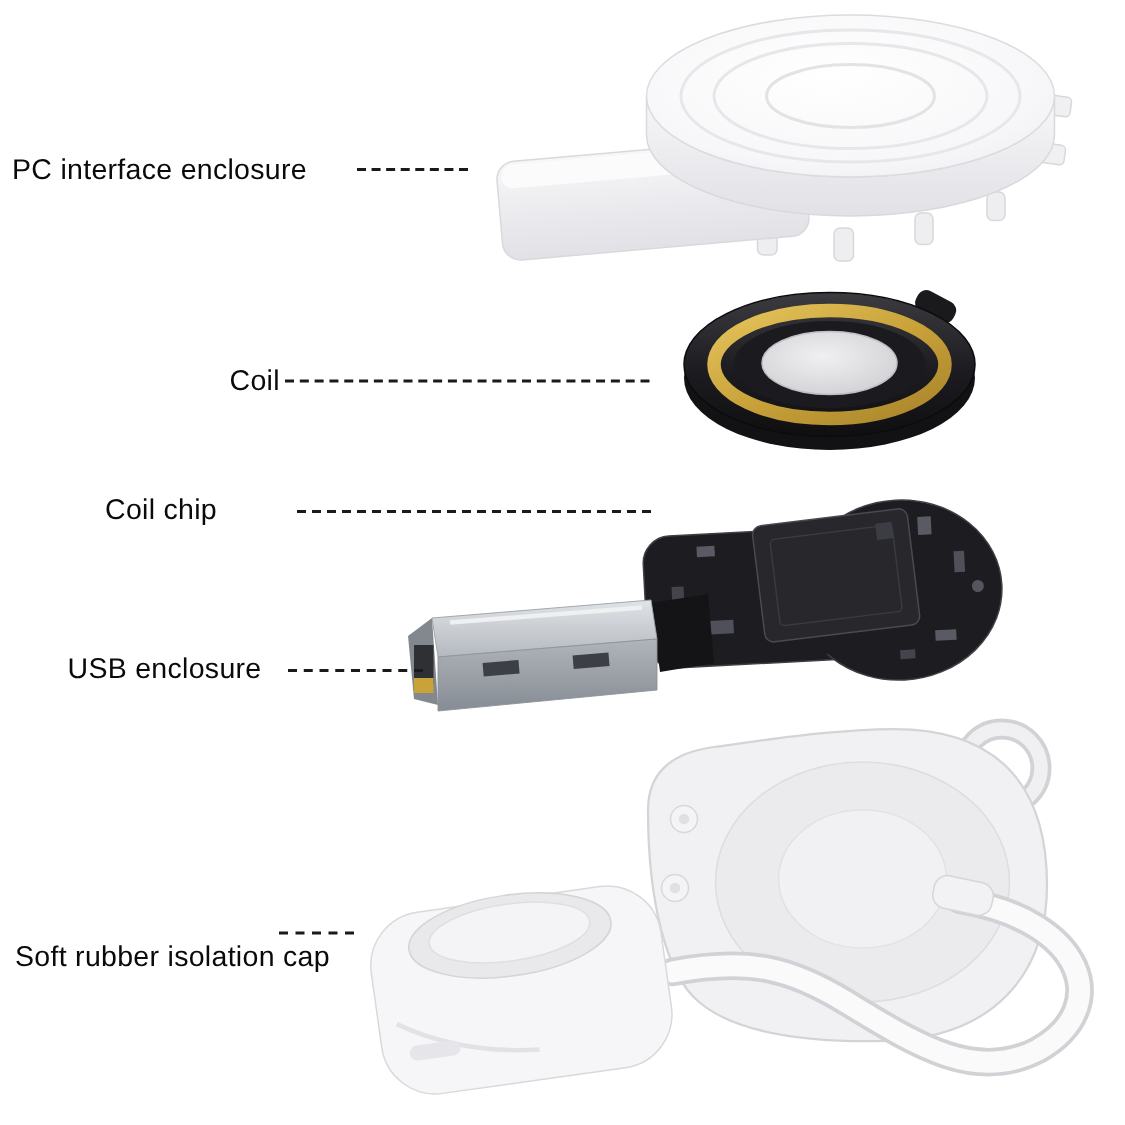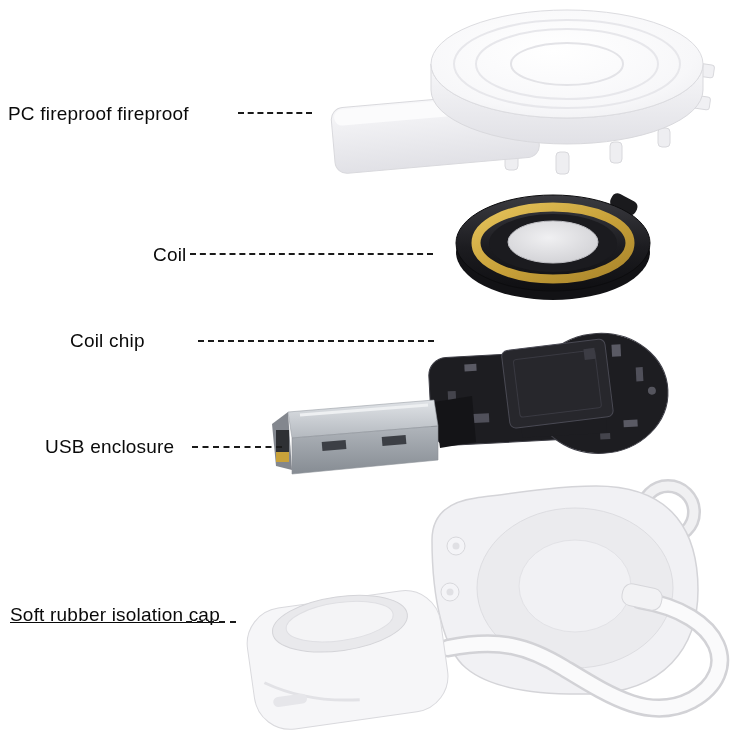--- a/index.html
+++ b/index.html
@@ -141,37 +141,37 @@
         <rect x="250" y="600" width="195" height="122" rx="36" fill="#f6f6f8" stroke="#d9d9dd"></rect>
         <ellipse cx="345" cy="624" rx="68" ry="27" fill="#e9e9ec" stroke="#d4d4d8"></ellipse>
         <ellipse cx="345" cy="622" rx="54" ry="19" fill="#f4f4f6" stroke="#dfdfe3"></ellipse>
         <path d="M262,672 q40,26 92,30" fill="none" stroke="#e2e2e6" stroke-width="3"></path>
         <rect x="268" y="688" width="34" height="10" rx="5" fill="#e6e6ea"></rect>
       </g>
     </g>
   </svg>
 
   <div class="label" style="left:8px; top:103px;">
-    <span>PC fireproof fireproof</span>
+    <span>PC interface enclosure</span>
   </div>
   <div class="leader" style="left:238px; top:112px; width:74px;"></div>
 
   <div class="label" style="left:153px; top:244px;">
     <span>Coil</span>
   </div>
   <div class="leader" style="left:190px; top:253px; width:243px;"></div>
 
   <div class="label" style="left:70px; top:330px;">
     <span>Coil chip</span>
   </div>
   <div class="leader" style="left:198px; top:340px; width:236px;"></div>
 
   <div class="label" style="left:45px; top:436px;">
     <span>USB enclosure</span>
   </div>
   <div class="leader" style="left:192px; top:446px; width:90px;"></div>
 
-  <div class="label" style="left:10px; top:604px;text-decoration:underline;">
+  <div class="label" style="left:10px; top:628px;">
     <span>Soft rubber isolation cap</span>
   </div>
   <div class="leader" style="left:186px; top:621px; width:50px;"></div>
 
 </div>
 
 </body></html>

